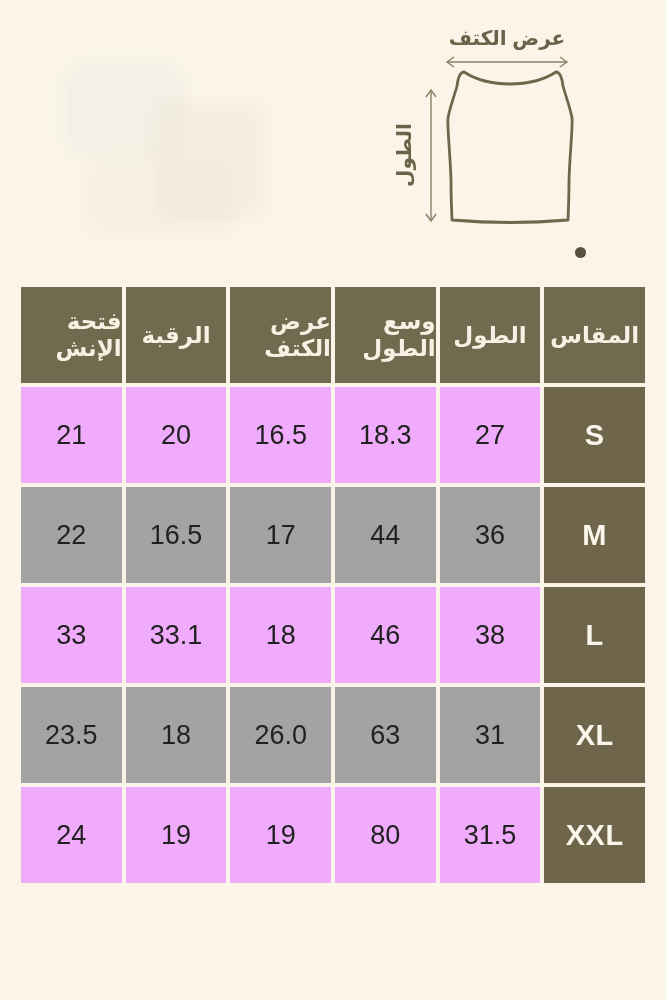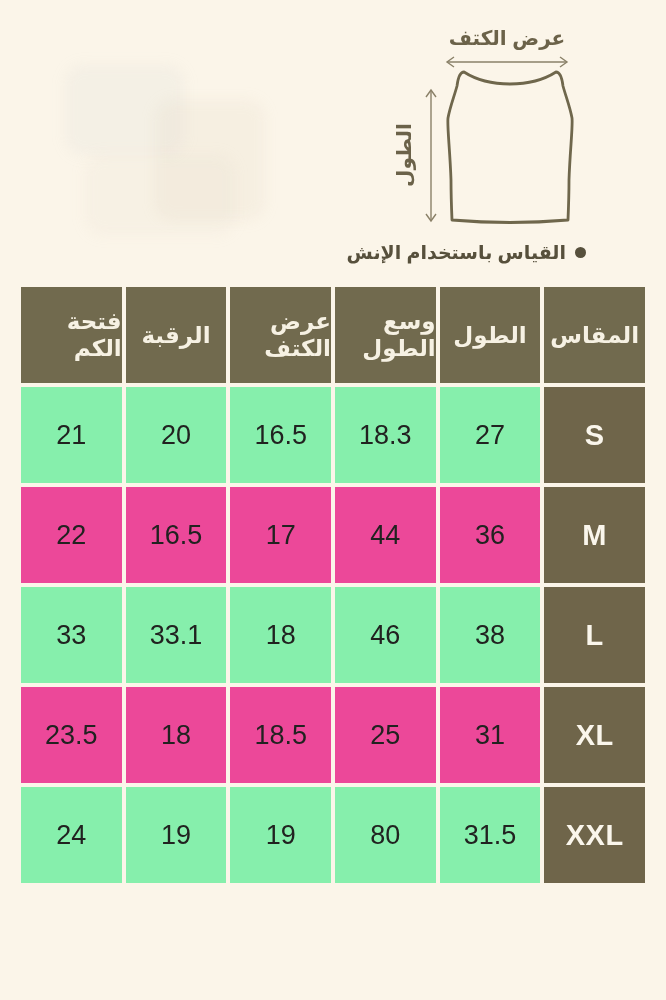--- a/index.html
+++ b/index.html
@@ -34,22 +34,22 @@
     position:absolute;left:21px;top:287px;width:624px;height:596px;
     display:grid;direction:rtl;
     grid-template-columns:repeat(6,1fr);
     grid-auto-rows:1fr;gap:4px;
   }
   .row{display:contents;}
   .cell{display:flex;align-items:center;justify-content:center;}
   .th{background:#716A4E;color:#F6F1E3;font-weight:700;font-size:23px;}
   .size{background:#6F654A;color:#FAF6EC;font-weight:700;font-size:29px;letter-spacing:.5px;}
   .td{color:#212220;font-size:27px;}
-  .row.odd  .td{background:#86efac;}
-  .row.even .td{background:#ec4899;}
+  .row.odd  .td{background:#f0abfc;}
+  .row.even .td{background:#a3a3a3;}
 </style>
 </head>
 <body>
 
 <div class="page">
 
   <div class="watermark">
     <div class="blob b1"></div>
     <div class="blob b2"></div>
     <div class="blob b3"></div>
@@ -83,33 +83,32 @@
                Q 125 205, 67 200
                C 66.5 188, 66 175, 66 160
                C 65 130, 62 106, 63 98
                C 65 87, 69 77, 72 66 Z"></path>
     </svg>
 
     <div class="lbl length">الطول</div>
 
     <div class="note">
       <span class="dot"></span>
-      <span>القياس باستخدام الإنش</span>
     </div>
   </div>
 
   <div class="table">
 
     <div class="row">
       <div class="cell th">المقاس</div>
       <div class="cell th">الطول</div>
       <div class="cell th">وسع الطول</div>
       <div class="cell th">عرض الكتف</div>
       <div class="cell th">الرقبة</div>
-      <div class="cell th">فتحة الكم</div>
+      <div class="cell th">فتحة الإنش</div>
     </div>
 
     <div class="row odd">
       <div class="cell size">S</div>
       <div class="cell td">27</div>
       <div class="cell td">18.3</div>
       <div class="cell td">16.5</div>
       <div class="cell td">20</div>
       <div class="cell td">21</div>
     </div>
@@ -128,22 +127,22 @@
       <div class="cell td">38</div>
       <div class="cell td">46</div>
       <div class="cell td">18</div>
       <div class="cell td">33.1</div>
       <div class="cell td">33</div>
     </div>
 
     <div class="row even">
       <div class="cell size">XL</div>
       <div class="cell td">31</div>
-      <div class="cell td">25</div>
-      <div class="cell td">18.5</div>
+      <div class="cell td">63</div>
+      <div class="cell td">26.0</div>
       <div class="cell td">18</div>
       <div class="cell td">23.5</div>
     </div>
 
     <div class="row odd">
       <div class="cell size">XXL</div>
       <div class="cell td">31.5</div>
       <div class="cell td">80</div>
       <div class="cell td">19</div>
       <div class="cell td">19</div>

